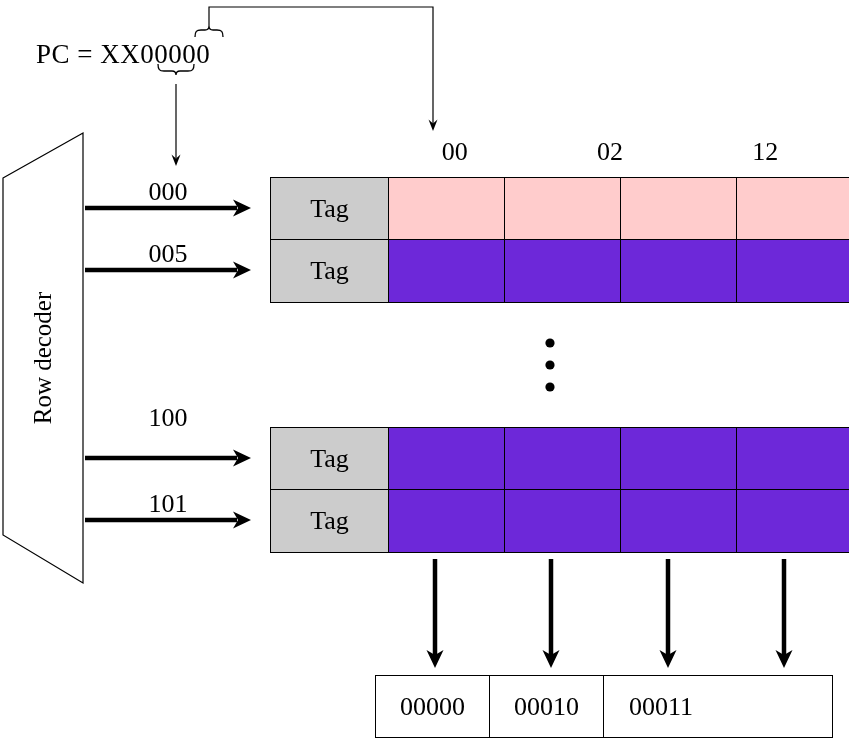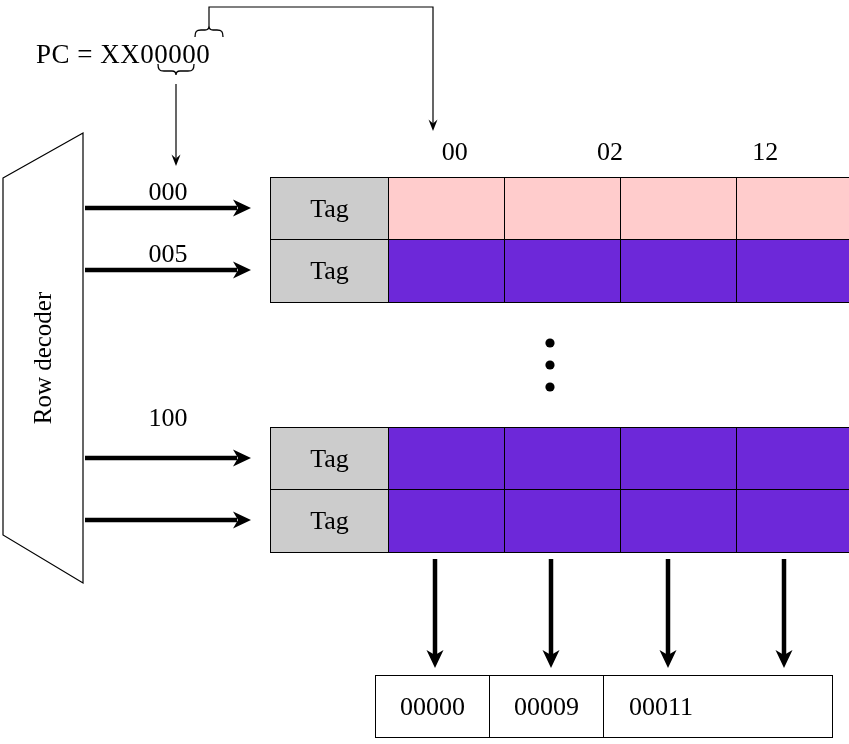--- a/index.html
+++ b/index.html
@@ -138,20 +138,21 @@
 
   <div class="abs col-headers">
     <span class="hdr">00</span>
     <span class="hdr">02</span>
     <span class="hdr">12</span>
   </div>
 
   <div class="abs row-label" style="top:178px;">000</div>
   <div class="abs row-label" style="top:240px;">005</div>
   <div class="abs row-label" style="top:404px;">100</div>
+  <div class="abs row-label" style="top:490px;">101</div>
 
   <div class="abs cache-table" style="top:177px;">
     <div class="cell tag">Tag</div>
     <div class="cell hl"></div>
     <div class="cell hl"></div>
     <div class="cell hl"></div>
     <div class="cell hl lastcol"></div>
     <div class="cell tag lastrow">Tag</div>
     <div class="cell lastrow"></div>
     <div class="cell lastrow"></div>
@@ -167,17 +168,17 @@
     <div class="cell lastcol"></div>
     <div class="cell tag lastrow">Tag</div>
     <div class="cell lastrow"></div>
     <div class="cell lastrow"></div>
     <div class="cell lastrow"></div>
     <div class="cell lastrow lastcol"></div>
   </div>
 
   <div class="abs output-row">
     <div class="cell">00000</div>
-    <div class="cell">00009</div>
+    <div class="cell">00010</div>
     <div class="cell lastcol">00011</div>
   </div>
 
 </div>
 
 </body></html>

